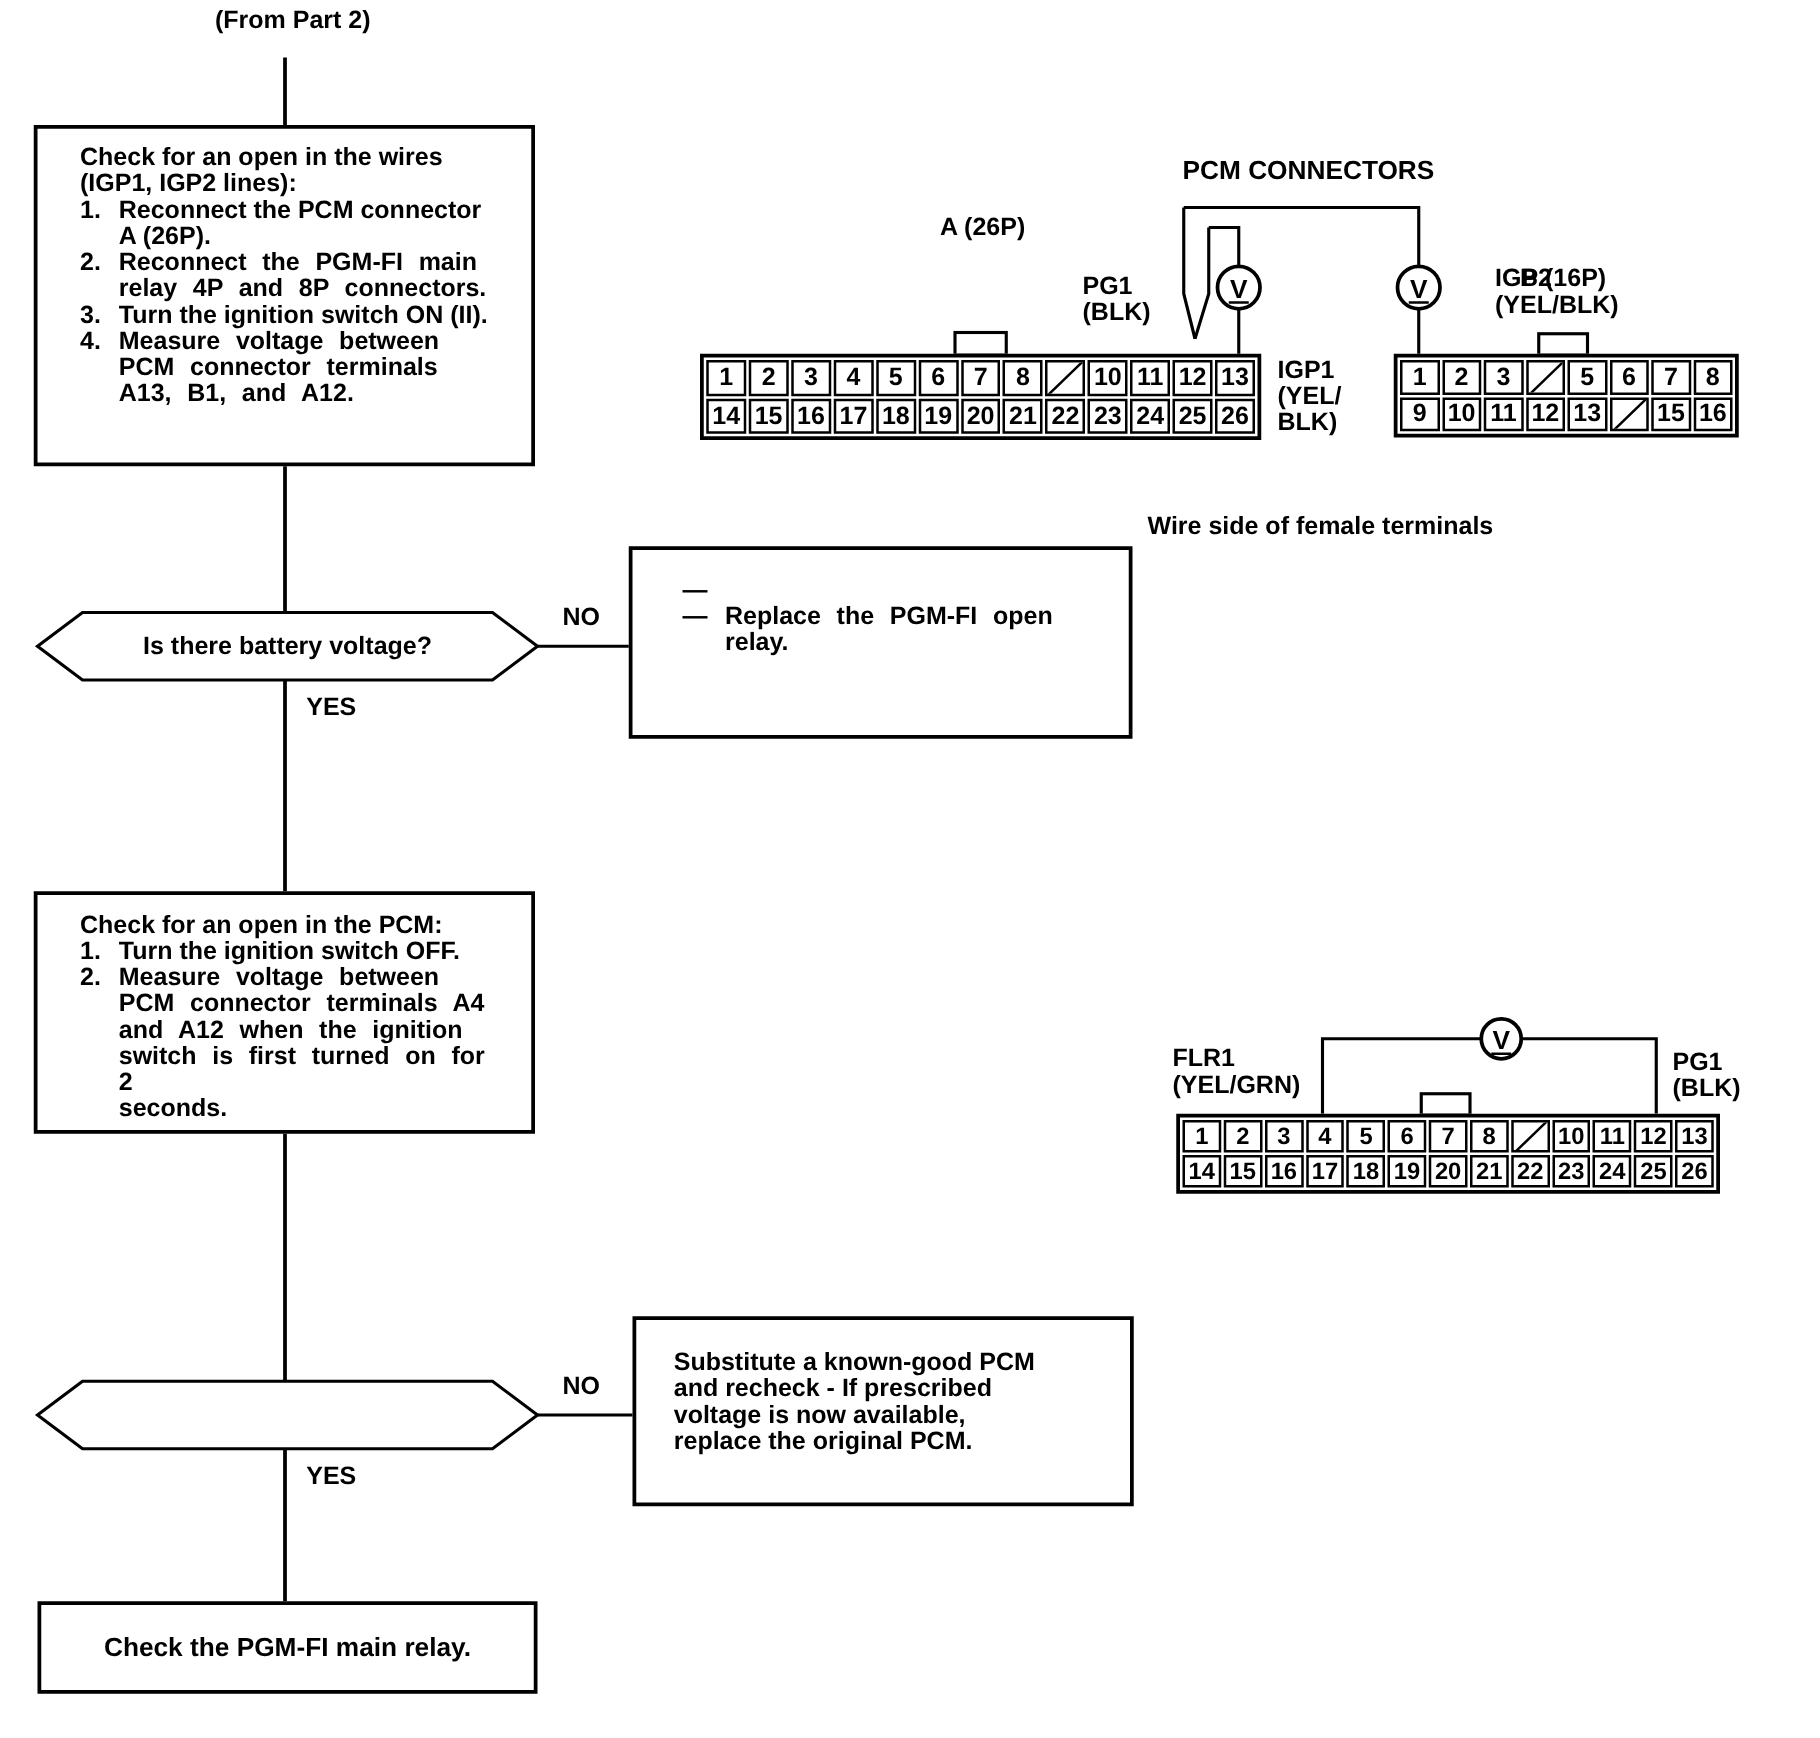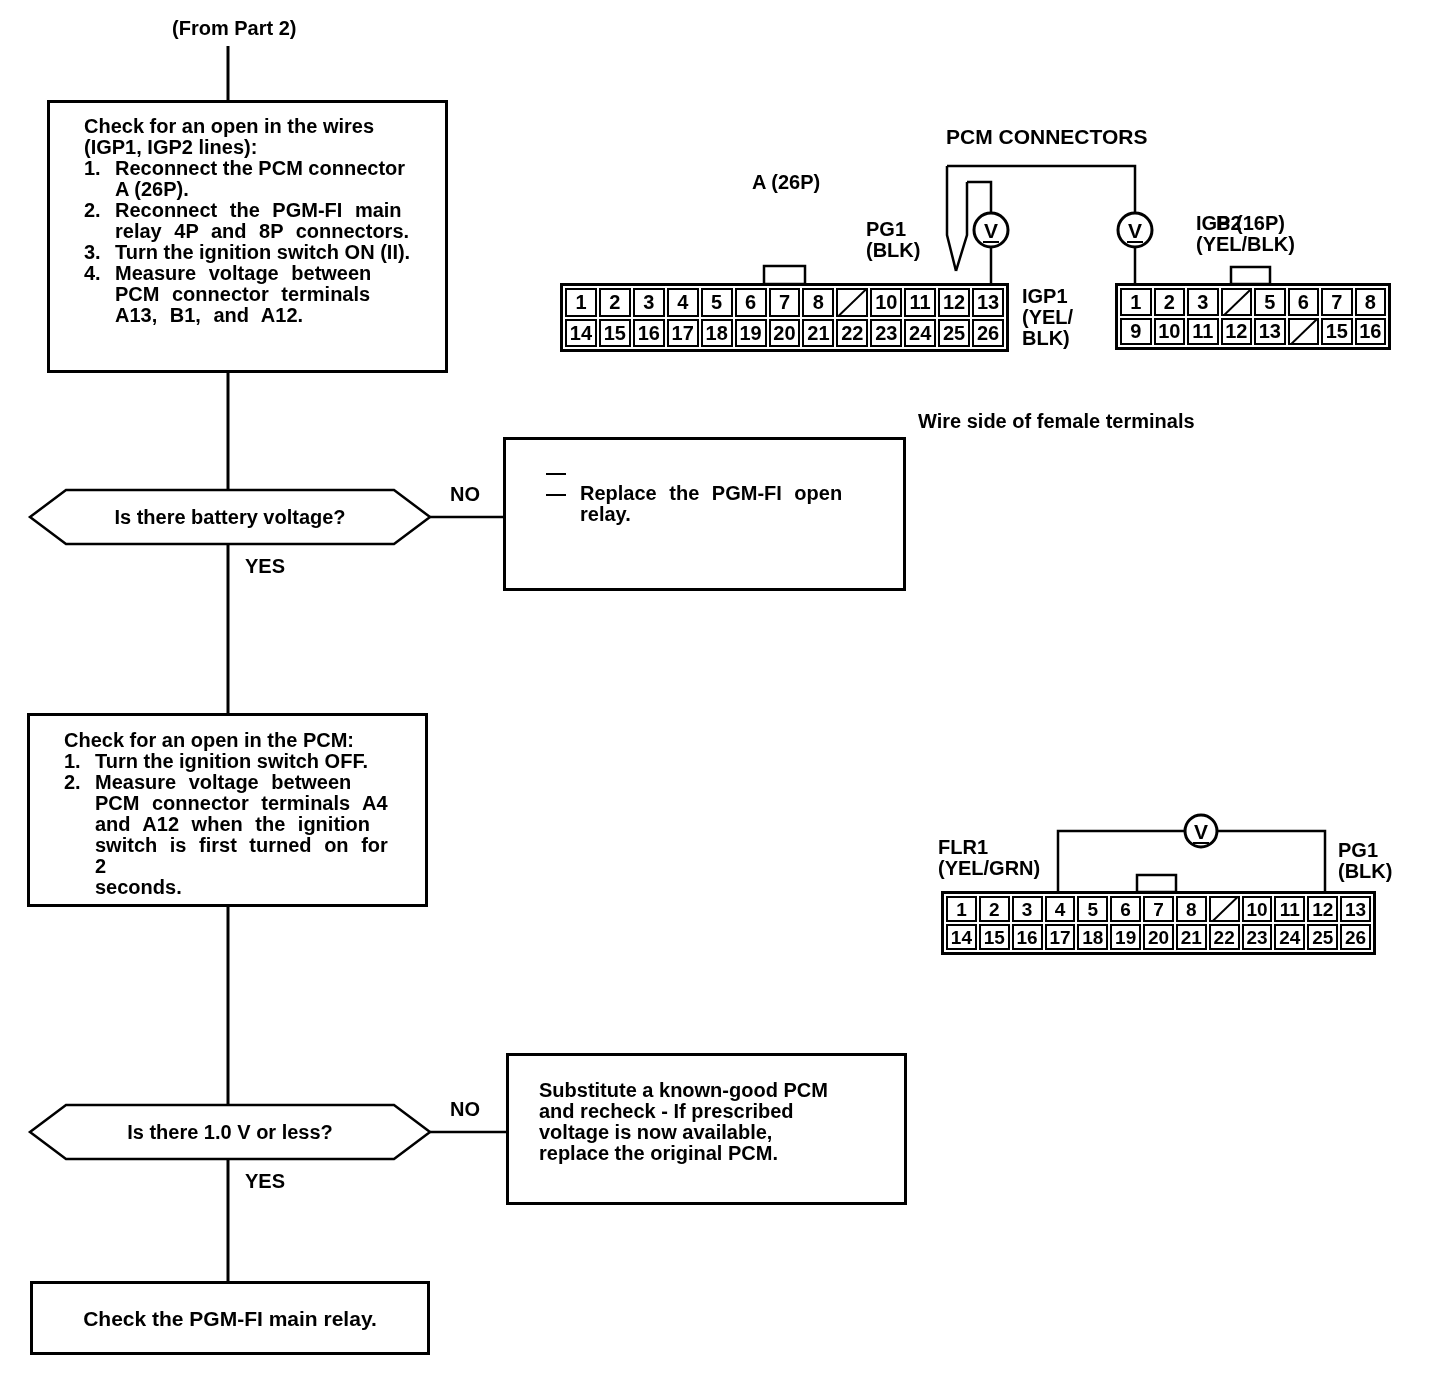--- a/index.html
+++ b/index.html
@@ -67,23 +67,23 @@
     <text x="1135" y="238">V</text>
     <line x1="1127" y1="242" x2="1143" y2="242" stroke-width="2"></line>
 
     <path d="M1058,891 V831 H1185" stroke-width="2.5"></path>
     <path d="M1217,831 H1325 V891" stroke-width="2.5"></path>
     <circle cx="1201" cy="831" r="16" stroke-width="3"></circle>
     <text x="1201" y="839">V</text>
     <line x1="1193" y1="843" x2="1209" y2="843" stroke-width="2"></line>
   </svg>
 
-  <div class="lbl" style="left:172px;top:18px;">(From Part 2)</div>
-
-  <div class="pbox" style="left:27px;top:100px;width:401px;height:273px;padding:13px 14px 0 34px;margin-left:20px;">
+  <div class="lbl" style="left:172px;top:6px;">(From Part 2)</div>
+
+  <div class="pbox" style="left:27px;top:100px;width:401px;height:273px;padding:13px 14px 0 34px;">
     <div class="btitle">Check for an open in the wires
 (IGP1, IGP2 lines):</div>
     <div class="bitem">
       <span class="num">1.</span>
       <span class="itxt">Reconnect the PCM connector
 A (26P).</span>
     </div>
     <div class="bitem">
       <span class="num">2.</span>
       <span class="itxt sp">Reconnect the PGM-FI main
@@ -125,21 +125,20 @@
     <div class="bitem">
       <span class="num">2.</span>
       <span class="itxt sp">Measure voltage between
 PCM connector terminals A4
 and A12 when the ignition
 switch is first turned on for 2
 seconds.</span>
     </div>
   </div>
 
-  <div class="hextext" style="left:30px;top:1105px;width:400px;height:54px;">Is there 1.0 V or less?</div>
   <div class="lbl" style="left:450px;top:1099px;">NO</div>
   <div class="lbl" style="left:245px;top:1171px;">YES</div>
 
   <div class="pbox center-box" style="left:30px;top:1281px;width:400px;height:74px;">Check the PGM-FI main relay.</div>
 
   <div class="pbox" style="left:506px;top:1053px;width:401px;height:152px;padding:24px 20px 0 30px;">
     <div class="itxt">Substitute a known-good PCM
 and recheck - If prescribed
 voltage is now available,
 replace the original PCM.</div>

